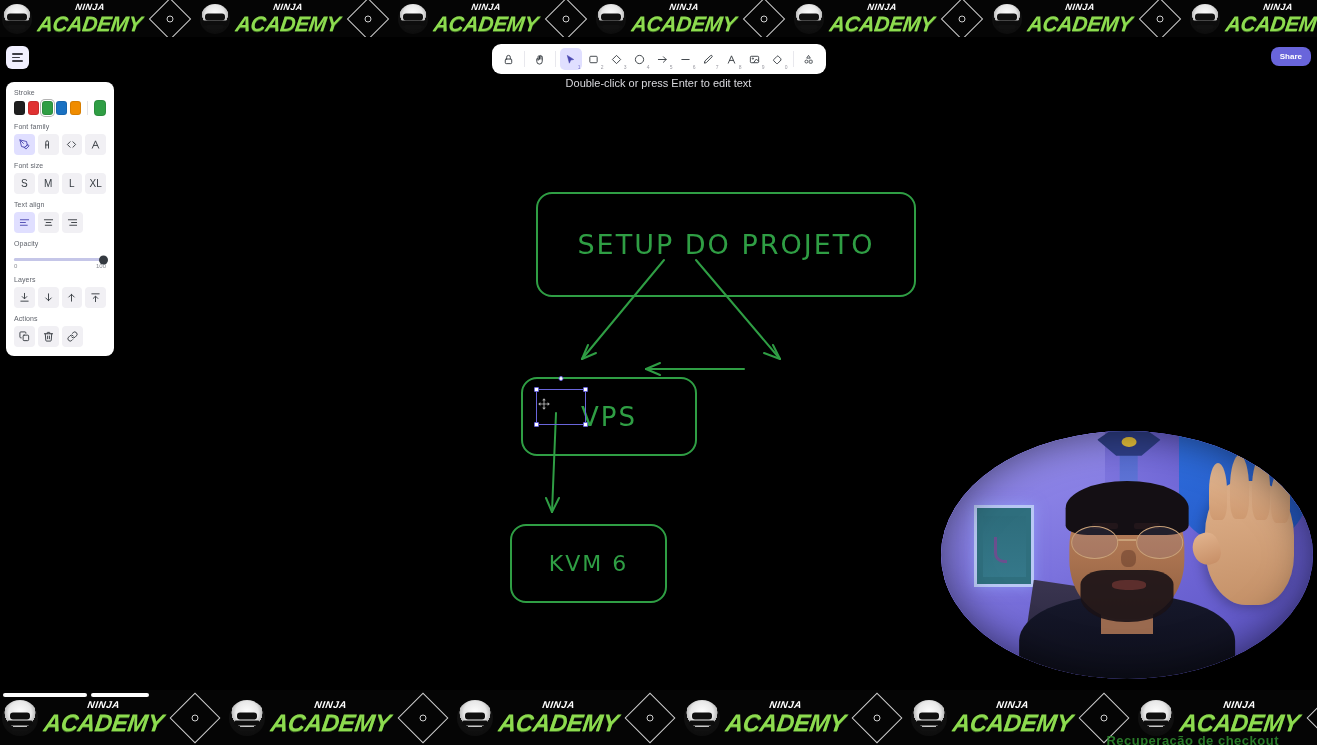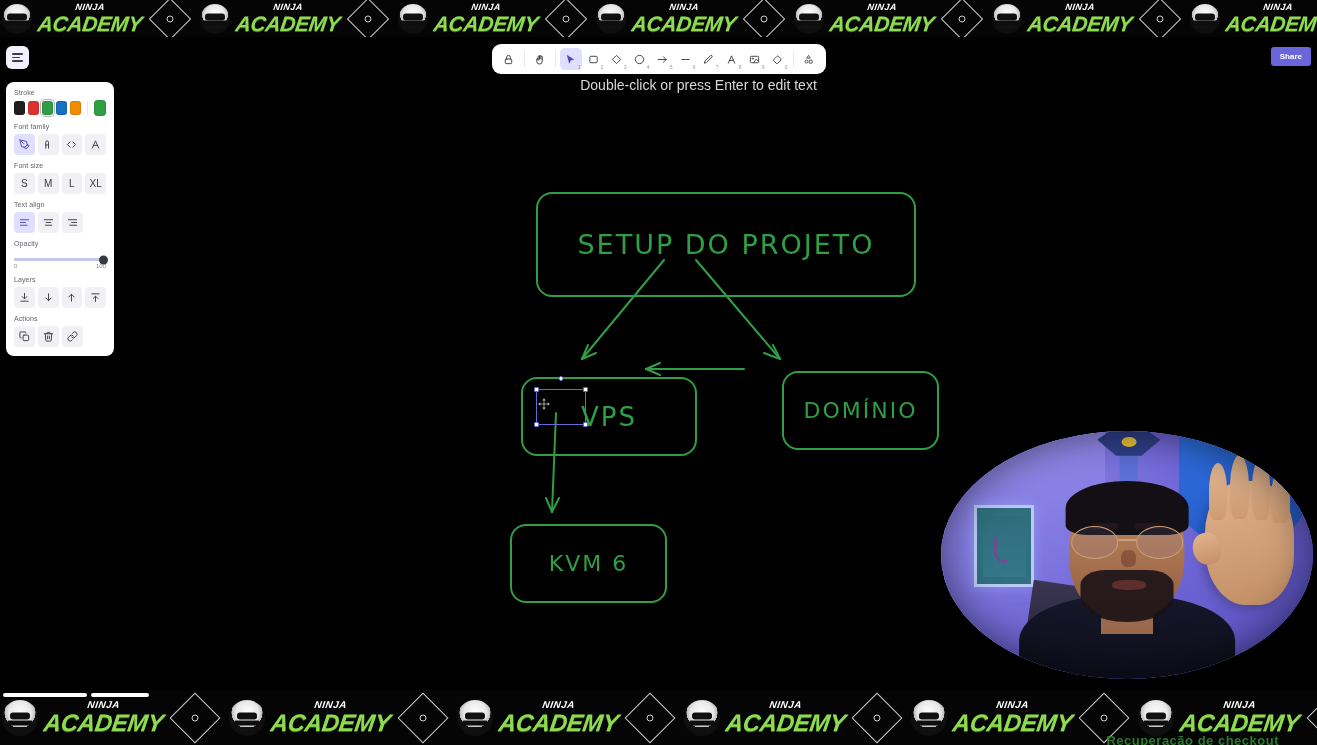--- a/index.html
+++ b/index.html
@@ -186,30 +186,29 @@
   .tool .num {
     position: absolute; right: 1px; bottom: 0px;
     font-size: 5px; color: #9b9ba3;
   }
   .tool.active .num { color: #7b78cf; }
   .tool-sep { width: 1px; height: 16px; background: #e8e8ed; margin: 0 3px; }
   .tool svg { display: block; }
 
   .hint {
     position: absolute; left: 50%; top: 77px; transform: translateX(-50%);
-    font-size: 14px; color: #d8d8dd; white-space: nowrap;
+    font-size: 11px; color: #d8d8dd; white-space: nowrap;
     z-index: 40;
-    margin-left: 40px;
   }
 
   .share-btn {
     position: absolute; right: 6px; top: 47px;
     background: #6965db; color: #fff;
     font-size: 8px; font-weight: 600;
-    padding: 5px 9px; border-radius: 3px;
+    padding: 5px 9px; border-radius: 8px;
     z-index: 40;
   }
 
   
   .diagram { position: absolute; inset: 0; margin-left: 34px; }
   .node {
     position: absolute;
     border: 2px solid #2f9e44;
     border-radius: 16px;
     display: flex; align-items: center; justify-content: center;
@@ -443,21 +442,20 @@
 
         <path d="M556 376 L 552 475"></path>
         <path d="M552 475 L 546 461"></path>
         <path d="M552 475 L 559 461"></path>
       </g>
     </svg>
 
     <div class="diagram">
       <div class="node" id="node-setup">SETUP DO PROJETO</div>
       <div class="node" id="node-vps">VPS</div>
-      <div class="node" id="node-dominio">DOMÍNIO</div>
       <div class="node" id="node-kvm">KVM 6</div>
     </div>
 
     <div class="sel-box">
       <span class="sel-rot"></span>
       <span class="sel-handle tl"></span>
       <span class="sel-handle tr"></span>
       <span class="sel-handle bl"></span>
       <span class="sel-handle br"></span>
     </div>

